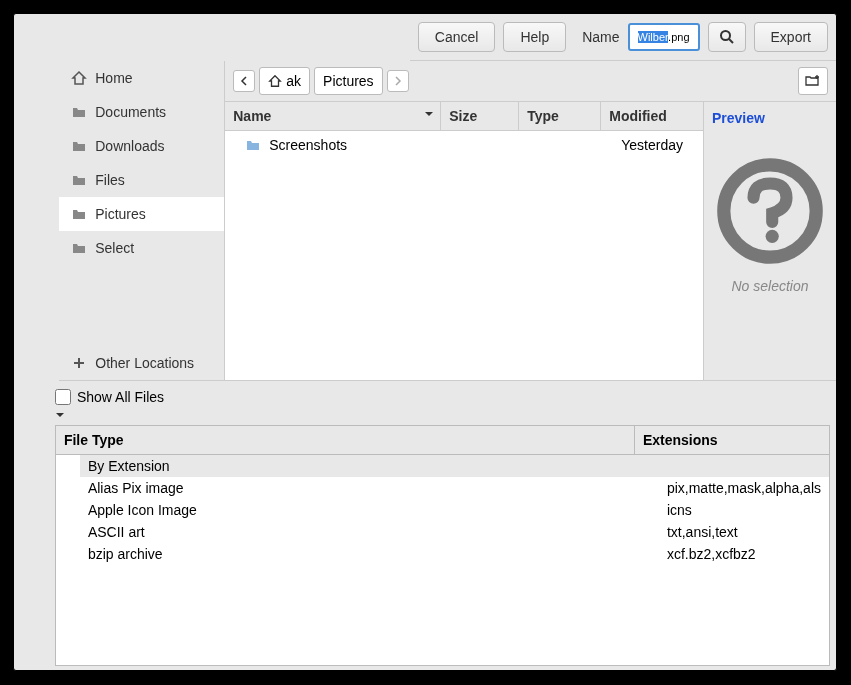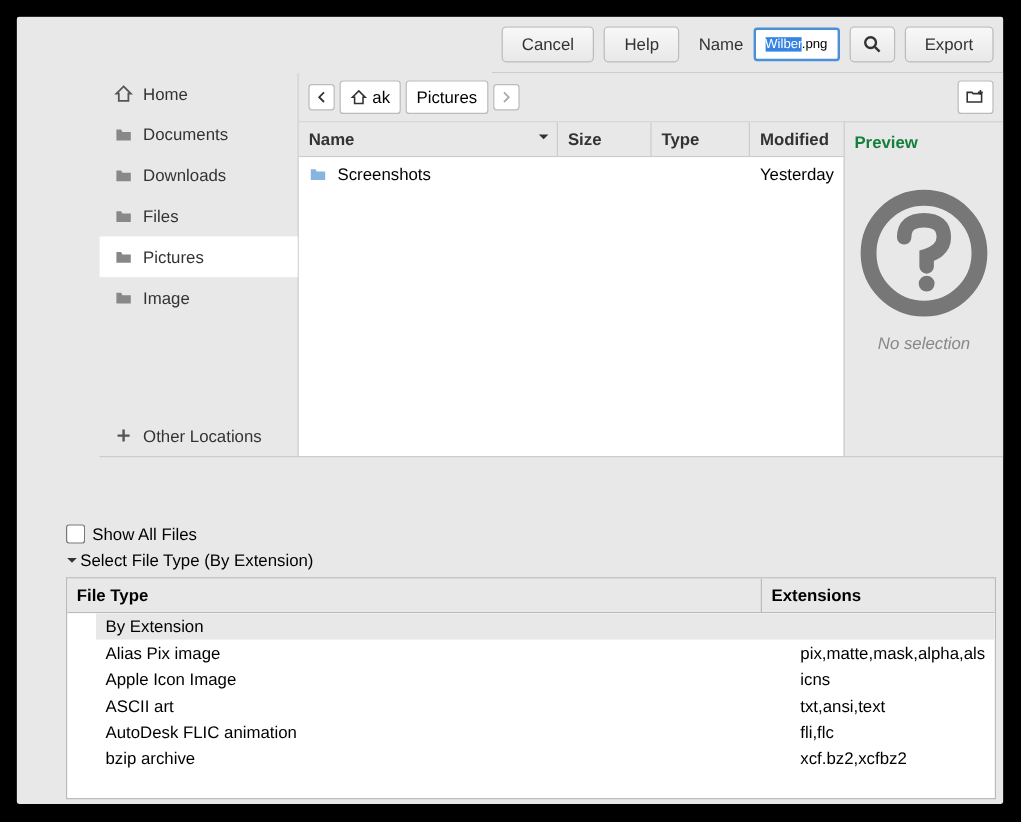--- a/index.html
+++ b/index.html
@@ -25,31 +25,31 @@
 .content-row { display: flex; flex: 1; overflow: hidden; }
 .file-area { flex: 1; display: flex; flex-direction: column; background: #e8e8e8; border-top: 1px solid #ccc; }
 .cols { display: flex; background: #e8e8e8; border-bottom: 1px solid #ccc; }
 .col { padding: 6px 8px; font-size: 14px; font-weight: bold; border-right: 1px solid #ccc; color: #333; position: relative; }
 .col.name { flex: 0 0 216px; }
 .col.size { flex: 0 0 78px; }
 .col.type { flex: 0 0 82px; }
 .col.mod { flex: 1; border-right: none; }
 .sort-ind { position: absolute; right: 6px; top: 9px; }
 .file-list { flex: 1; background: #fff; overflow: auto; }
-.file-row { display: flex; padding: 6px 8px; font-size: 14px; align-items: center; }
+.file-row { display: flex; padding: 6px 20px; font-size: 14px; align-items: center; }
 .fcell.name { flex: 0 0 216px; display: flex; align-items: center; gap: 8px; }
 .fcell.size { flex: 0 0 78px; }
 .fcell.type { flex: 0 0 82px; }
 .fcell.mod { flex: 1; }
 .preview-area { width: 133px; background: #e8e8e8; border-left: 1px solid #ccc; border-top: 1px solid #ccc; display: flex; flex-direction: column; align-items: center; padding: 8px; }
-.preview-label { font-weight: bold; font-size: 14px; align-self: flex-start; color: #15803d; margin-bottom: 20px; }
+.preview-label { font-weight: bold; font-size: 14px; align-self: flex-start; color: #1d4ed8; margin-bottom: 20px; }
 .preview-icon { margin-top: 10px; }
 .no-sel { color: #888; font-style: italic; font-size: 14px; margin-top: 12px; }
 .bottom { flex: 1; display: flex; flex-direction: column; padding: 4px 6px; overflow: hidden; }
-.show-all { display: flex; align-items: center; gap: 6px; font-size: 14px; padding: 4px 0; margin-top: 48px; }
+.show-all { display: flex; align-items: center; gap: 6px; font-size: 14px; padding: 4px 0; }
 .show-all input { width: 16px; height: 16px; }
 .expand-row { display: flex; align-items: center; gap: 2px; font-size: 14px; padding: 2px 0; cursor: pointer; }
 .type-table { flex: 1; border: 1px solid #bbb; display: flex; flex-direction: column; overflow: hidden; margin-top: 4px; }
 .type-header { display: flex; background: #e8e8e8; border-bottom: 1px solid #bbb; }
 .th { padding: 6px 8px; font-size: 14px; font-weight: bold; border-right: 1px solid #bbb; }
 .th.ft { flex: 0 0 579px; }
 .th.ext { flex: 1; border-right: none; }
 .type-body { flex: 1; background: #fff; overflow: auto; padding-left: 24px; }
 .type-row { display: flex; font-size: 14px; }
 .type-row.hl { background: #e8e8e8; }
@@ -107,21 +107,21 @@
       <div class="sidebar-item active">
         <svg class="icon" width="16" height="16" viewBox="0 0 16 16">
             <path d="M2 4 L6 4 L7 6 L14 6 L14 13 L2 13 Z" fill="#888"></path>
           </svg>
         <span>Pictures</span>
       </div>
       <div class="sidebar-item">
         <svg class="icon" width="16" height="16" viewBox="0 0 16 16">
             <path d="M2 4 L6 4 L7 6 L14 6 L14 13 L2 13 Z" fill="#888"></path>
           </svg>
-        <span>Image</span>
+        <span>Select</span>
       </div>
       <div class="spacer"></div>
       <div class="sidebar-item">
         <svg class="icon" width="16" height="16" viewBox="0 0 16 16">
             <path d="M8 3 L8 13 M3 8 L13 8" stroke="#555" stroke-width="2"></path>
           </svg>
         <span>Other Locations</span>
       </div>
     </div>
 
@@ -195,21 +195,20 @@
 
   <div class="bottom">
     <label class="show-all">
       <input type="checkbox" style="">
       <span>Show All Files</span>
     </label>
     <div class="expand-row">
       <svg width="10" height="8" viewBox="0 0 10 8">
           <path d="M1 2 L5 6 L9 2 Z" fill="#333"></path>
         </svg>
-      <span>Select File Type (By Extension)</span>
     </div>
     <div class="type-table">
       <div class="type-header">
         <div class="th ft">File Type</div>
         <div class="th ext">Extensions</div>
       </div>
       <div class="type-body" id="type-body">
           <div class="type-row hl">
             <div class="td ft">By Extension</div>
             <div class="td ext"></div>
@@ -220,23 +219,19 @@
           </div>
           <div class="type-row">
             <div class="td ft">Apple Icon Image</div>
             <div class="td ext">icns</div>
           </div>
           <div class="type-row">
             <div class="td ft">ASCII art</div>
             <div class="td ext">txt,ansi,text</div>
           </div>
           <div class="type-row">
-            <div class="td ft">AutoDesk FLIC animation</div>
-            <div class="td ext">fli,flc</div>
-          </div>
-          <div class="type-row">
             <div class="td ft">bzip archive</div>
             <div class="td ext">xcf.bz2,xcfbz2</div>
           </div>
         </div>
     </div>
   </div>
 </div>
 
 </body></html>

